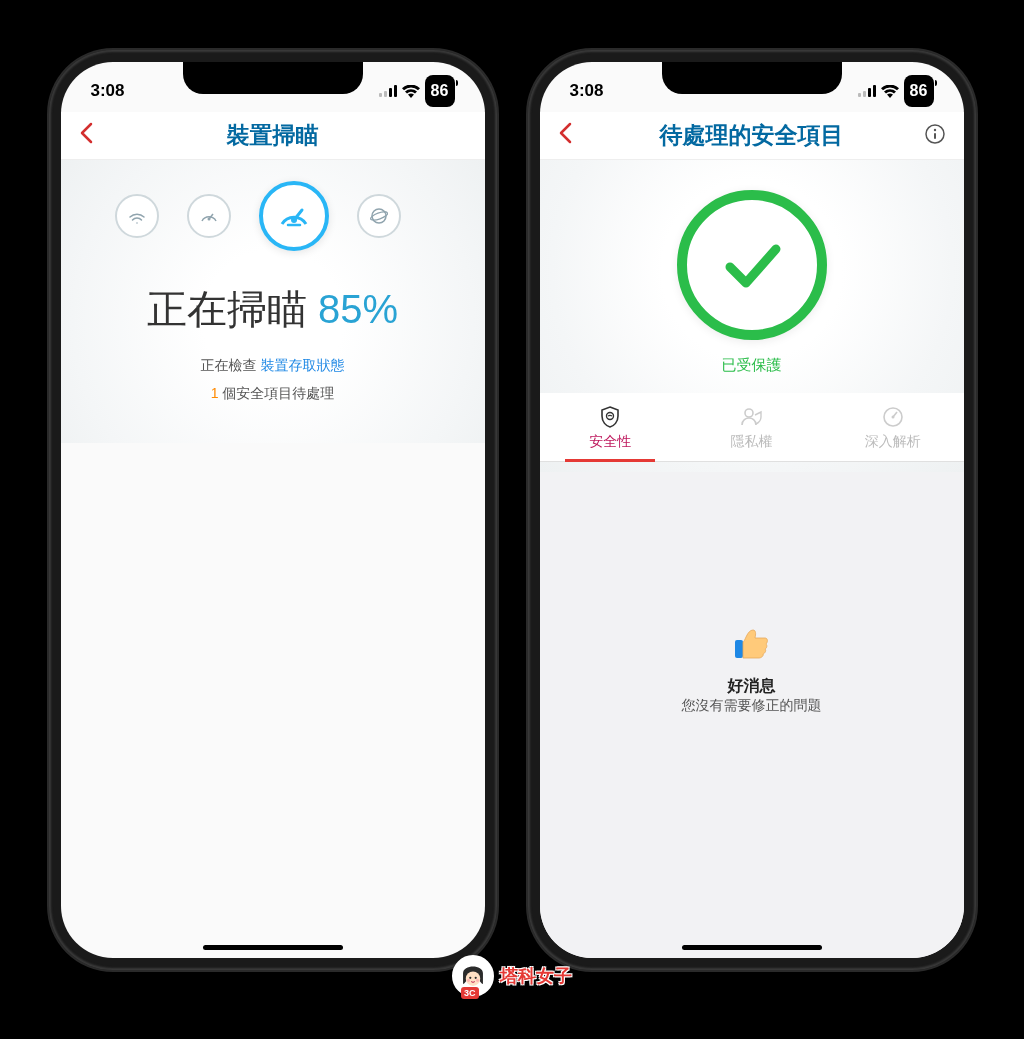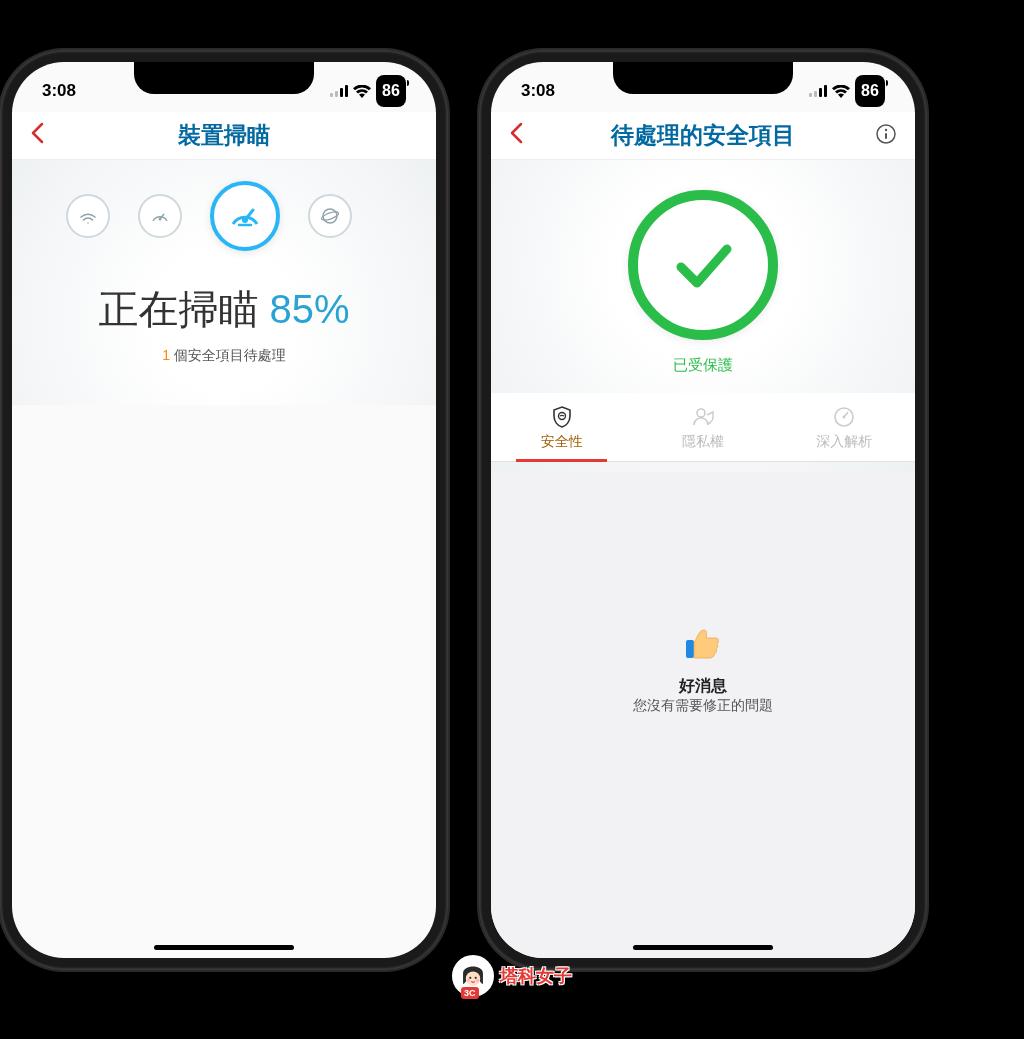--- a/index.html
+++ b/index.html
@@ -6,20 +6,21 @@
   body {
     background: #000;
     font-family: -apple-system, "PingFang TC", "Helvetica Neue", Arial, sans-serif;
     width: 1024px;
     height: 1039px;
     position: relative;
     overflow: hidden;
   }
   .phones {
     display: flex;
+    justify-content: center;
     gap: 31px;
     padding-top: 50px;
     border-radius: 24px;
   }
   .phone {
     width: 448px;
     height: 920px;
     background: #1a1a1a;
     border-radius: 64px;
     padding: 12px;
@@ -193,21 +194,21 @@
     margin-top: 18px;
   }
   .tab {
     flex: 1;
     text-align: center;
     padding: 12px 0 10px;
     font-size: 14px;
     color: #bbb;
     position: relative;
   }
-  .tab.active { color: #a16207; }
+  .tab.active { color: #be185d; }
   .tab.active::after {
     content: "";
     position: absolute;
     bottom: -1px; left: 18%; right: 18%;
     height: 3px;
     background: #e53935;
   }
   .tab-icon { margin-bottom: 4px; display:flex; justify-content:center; }
   .result-body {
     background: #f2f2f4;
@@ -328,20 +329,23 @@
               <svg width="22" height="22" viewBox="0 0 22 22">
                   <circle cx="11" cy="11" r="7" stroke="#90a4ae" stroke-width="1.5" fill="none"></circle>
                   <ellipse cx="11" cy="11" rx="9" ry="3" stroke="#90a4ae" stroke-width="1.2" fill="none" transform="rotate(-20 11 11)"></ellipse>
                 </svg>
             </div>
           </div>
 
 
           <div class="scan-status">
             <span>正在掃瞄</span> <span class="pct">85%</span>
+          </div>
+          <div class="check-line">
+            <span>正在檢查</span> <span class="hl">裝置存取狀態</span>
           </div>
           <div class="pending-line">
             <span class="cnt">1</span> <span>個安全項目待處理</span>
           </div>
         </div>
       </div>
       <div class="home-indicator"></div>
     </div>
   </div>
 

